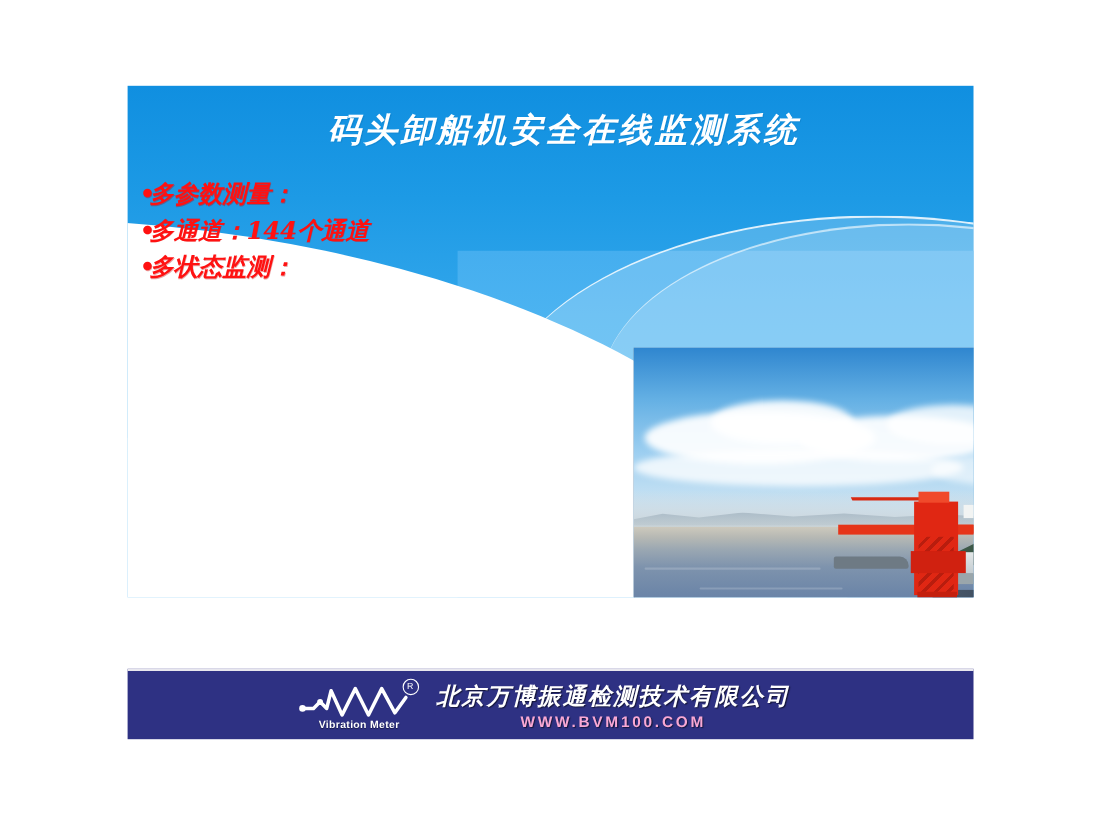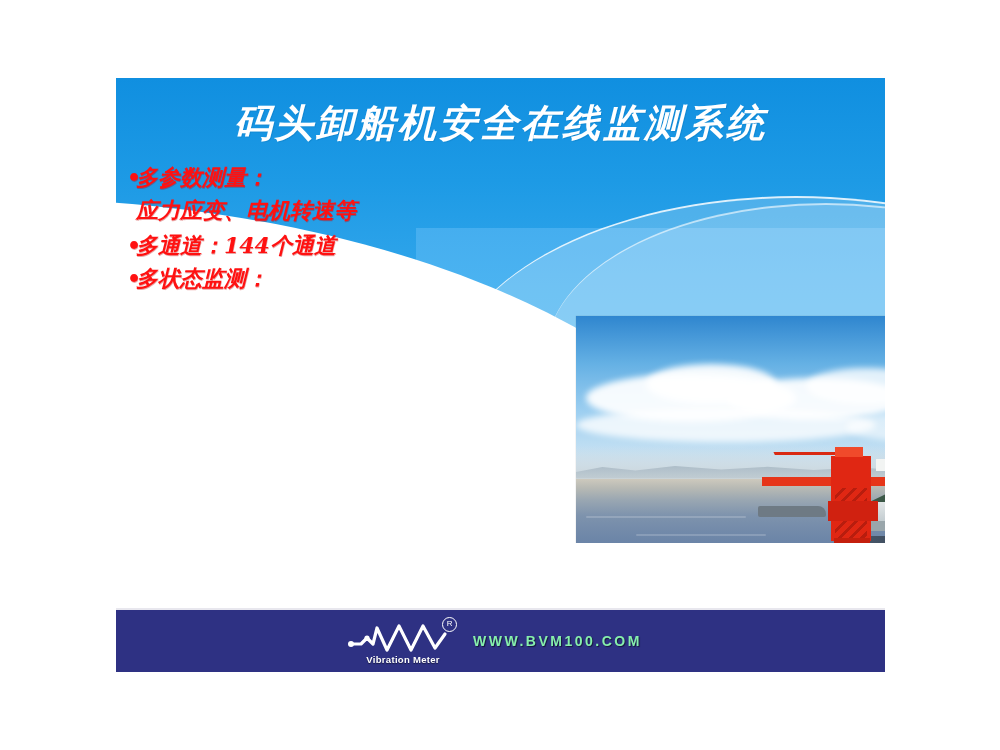--- a/index.html
+++ b/index.html
@@ -99,27 +99,27 @@
     left: 0px;
     top: 320px;
     width: 769px;
     height: 150px;
     background: #ffffff;
   }
 
   
   #slide-title {
     position: absolute;
-    left: 0; top: 20px;
+    left: 12px; top: 20px;
     width: 769px;
     text-align: center;
     color: #ffffff;
     font-family: "DejaVu Serif", "Liberation Serif", serif;
     font-weight: bold;
-    font-size: 38px;
+    font-size: 30px;
     letter-spacing: 3px;
     font-style: italic;
     text-shadow: 1px 1px 0 rgba(0,90,150,0.18);
     white-space: nowrap;
   }
 
   
   #body-text {
     position: absolute;
     left: 11px;
@@ -373,21 +373,21 @@
     color: #ffffff;
     font-size: 21px;
     font-weight: bold;
     font-style: italic;
     letter-spacing: 2px;
     font-family: "DejaVu Serif", "Liberation Serif", serif;
     text-shadow: 1px 1px 1px rgba(0,0,0,0.55);
     white-space: nowrap;
   }
   #company-website {
-    color: #86efac;
+    color: #f9a8d4;
     font-size: 14px;
     font-weight: bold;
     letter-spacing: 2.5px;
     font-family: "Liberation Sans", sans-serif;
     text-shadow: 1px 1px 1px rgba(0,0,0,0.55);
     white-space: nowrap;
   }
 </style>
 </head>
 <body>
@@ -406,21 +406,20 @@
     <div id="white-sweep"></div>
     <div id="white-sweep-base"></div>
 
     <div id="slide-title">码头卸船机安全在线监测系统</div>
 
     <div id="body-text">
 
       <div class="body-line cjk-head"><span class="bullet-dot">•</span><span>多参数测量：</span></div>
 
 
-      <div class="body-line cjk-sub"><span class="bullet-dot"></span><span>应力应变、电机转速等</span></div>
 
       <div class="body-line cjk-head"><span class="bullet-dot">•</span><span>多通道：144个通道</span></div>
 
       <div class="body-line cjk-head"><span class="bullet-dot">•</span><span>多状态监测：</span></div>
 
 
 
     </div>
 
     <div id="photo-frame">
@@ -465,19 +464,20 @@
         <svg width="112" height="40" viewBox="0 0 112 40" aria-hidden="true">
           <path d="M4 26 L14 26 L20 20 L26 26 L30 10 L40 32 L52 8 L64 32 L76 8 L88 30 L98 16" fill="none" stroke="#ffffff" stroke-width="3.2" stroke-linejoin="round" stroke-linecap="round"></path>
           <circle cx="4" cy="26" r="3" fill="#ffffff"></circle>
           <circle cx="20" cy="20" r="2.6" fill="#ffffff"></circle>
         </svg>
         <div id="brand-reg-mark">R</div>
         <div id="brand-logo-caption">Vibration Meter</div>
       </div>
 
       <div id="footer-text-block">
+        <div id="company-name">北京万博振通检测技术有限公司</div>
         <div id="company-website">WWW.BVM100.COM</div>
       </div>
 
     </div>
   </div>
 
 </div>
 
 </body></html>

